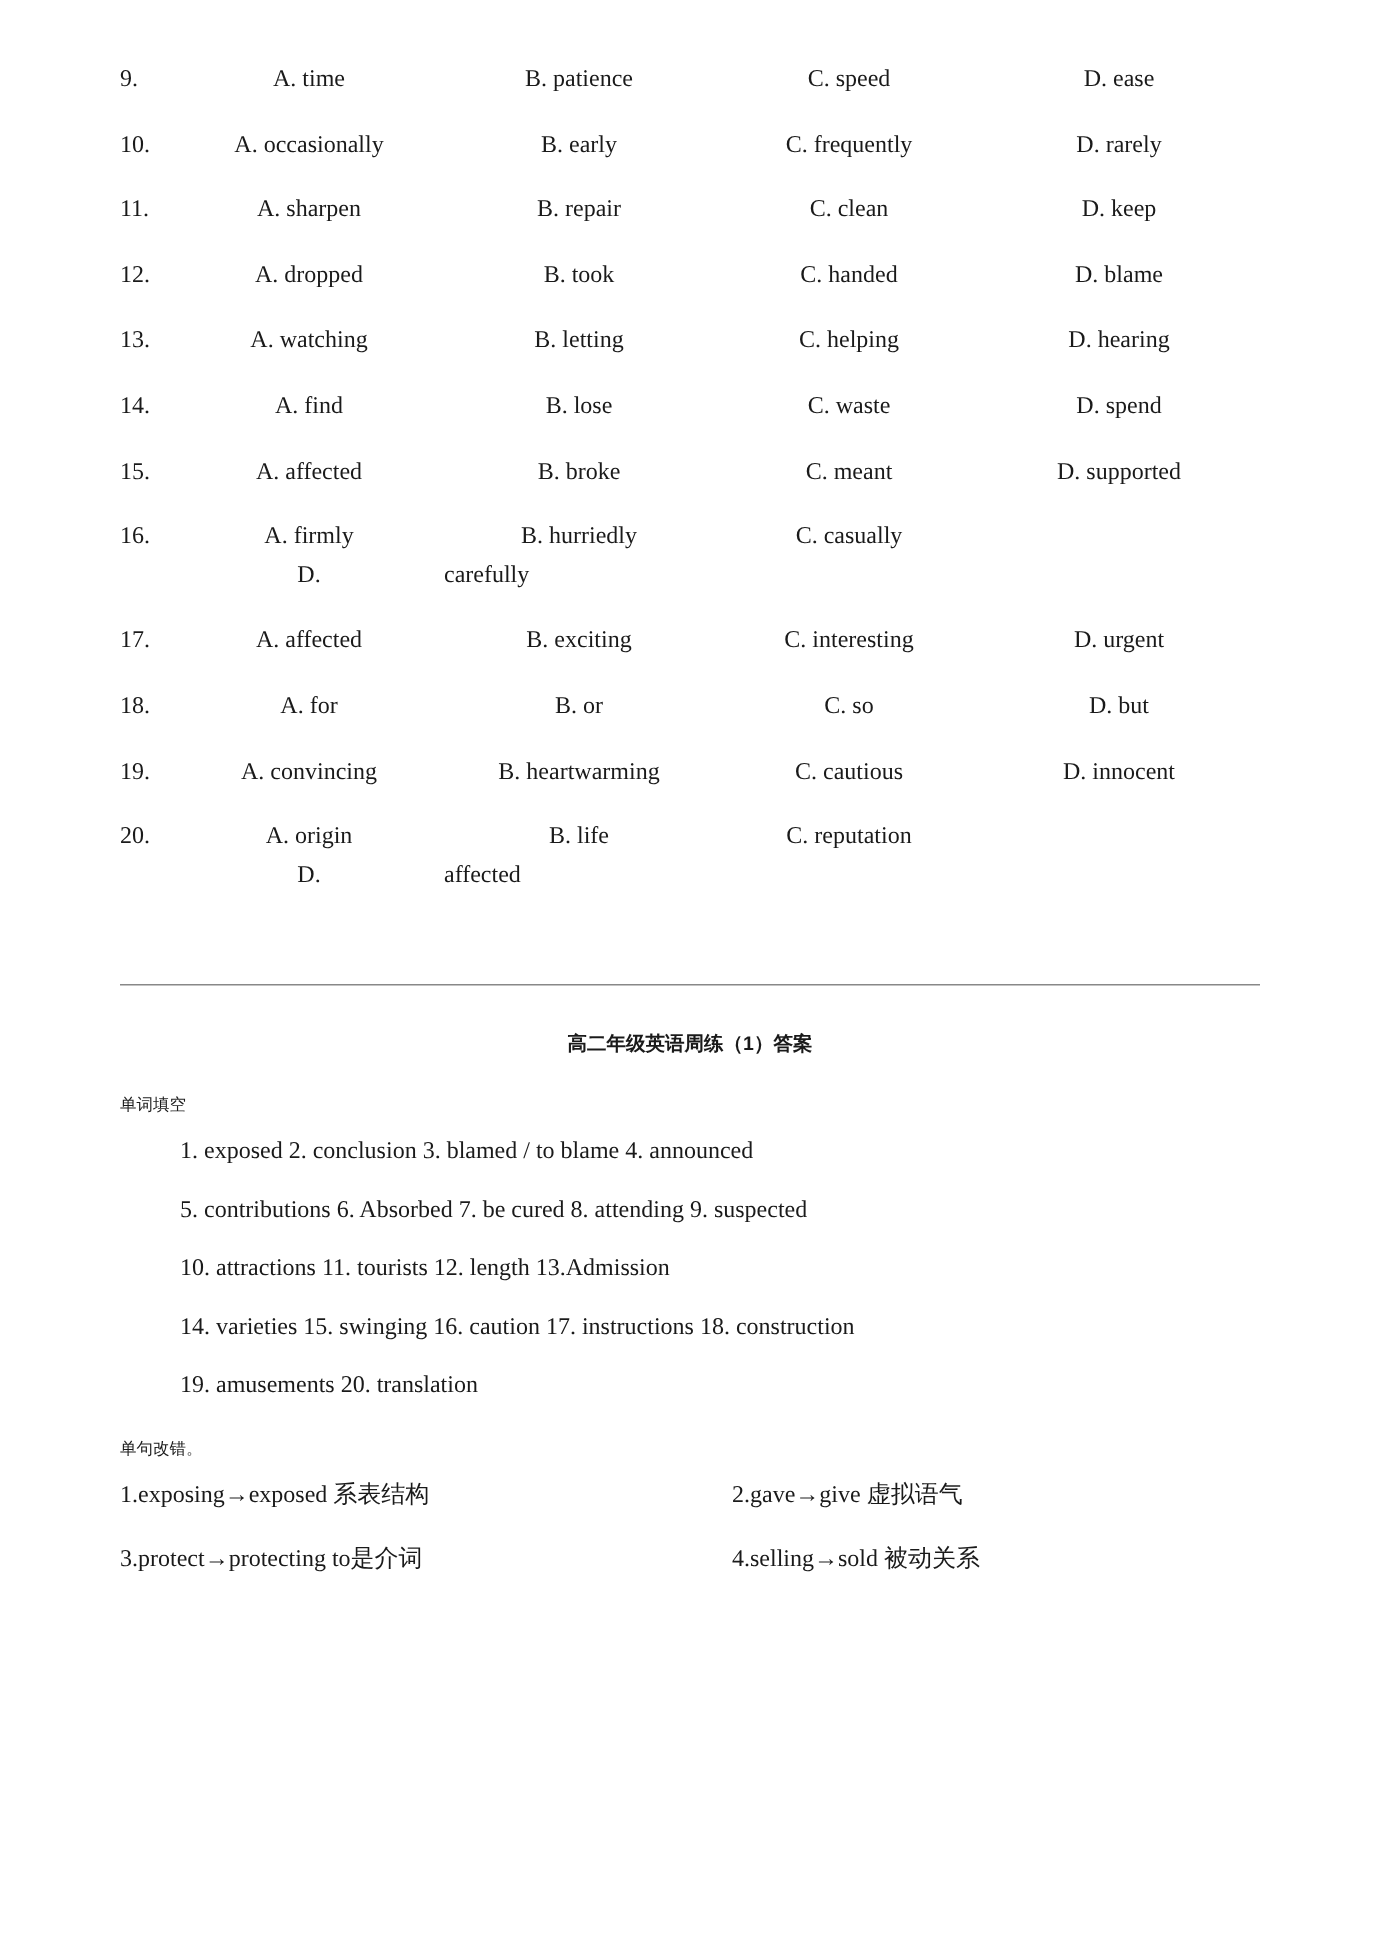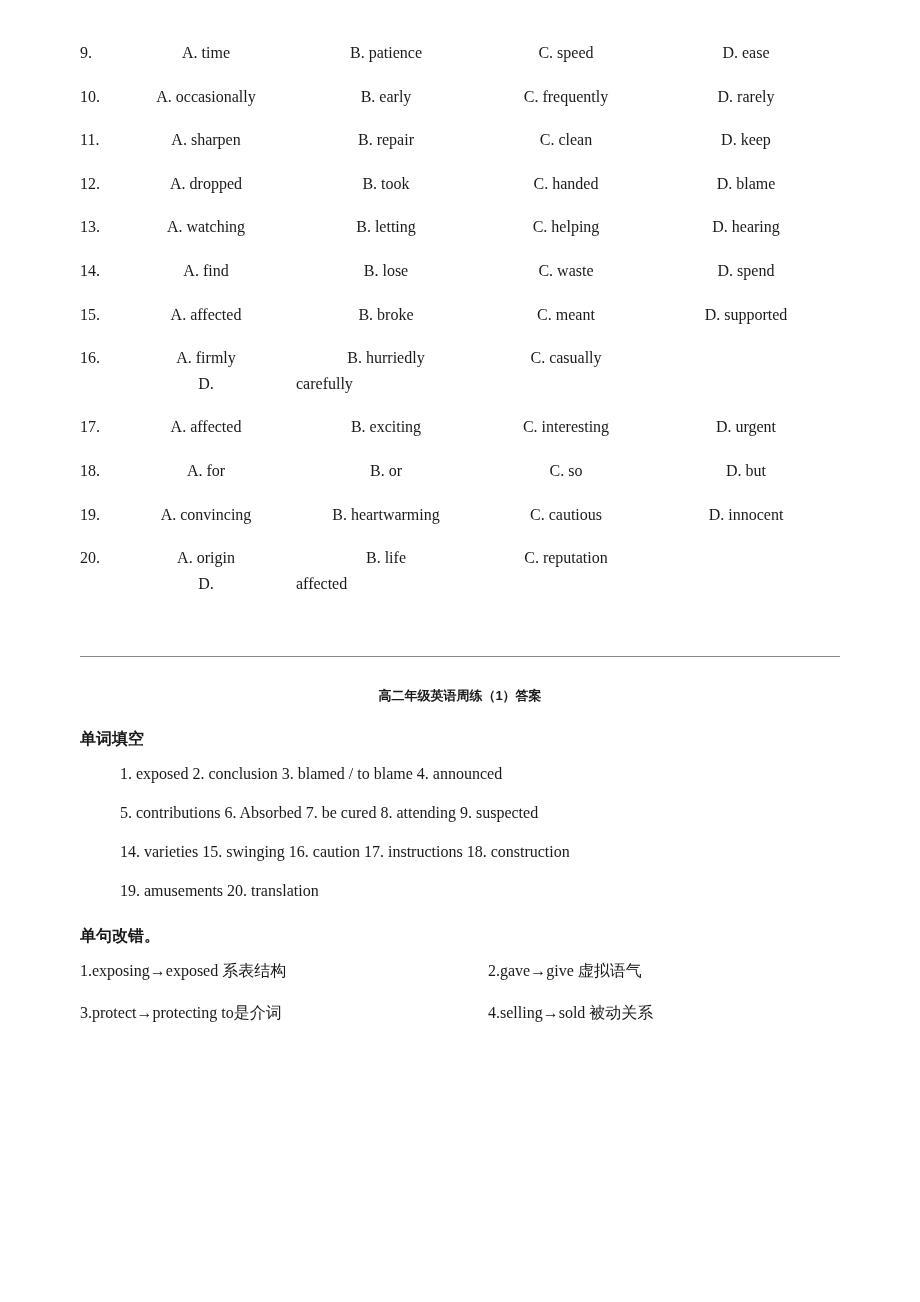--- a/index.html
+++ b/index.html
@@ -40,22 +40,22 @@
       margin: 60px 0 30px 0;
     }
     .section-title-center {
       text-align: center;
       font-size: 13px;
       font-weight: bold;
       margin-bottom: 24px;
       font-family: "SimHei", "黑体", sans-serif;
     }
     .section-title-bold {
-      font-size: 16px;
-      font-weight: bold;
+      font-size: 11px;
+      font-weight: normal;
       font-family: "SimHei", "黑体", sans-serif;
       margin-bottom: 10px;
     }
     .answer-block {
       margin-bottom: 20px;
     }
     .answer-line {
       margin-bottom: 10px;
       line-height: 1.8;
       font-family: "Times New Roman", "SimSun", serif;
@@ -171,20 +171,21 @@
 <div class="divider-section"></div>
 
 <div class="answer-area">
   <div class="section-title-center">高二年级英语周练（1）答案</div>
 
   <div class="answer-block">
     <div class="section-title-bold">单词填空</div>
     <div class="vocab-answers">
     <div class="answer-line">1. exposed      2. conclusion   3.  blamed / to blame   4. announced</div>
         <div class="answer-line">5. contributions  6. Absorbed    7. be cured   8. attending   9. suspected</div>
+        <div class="answer-line">10. attractions  11. tourists     12. length   13.Admission</div>
         <div class="answer-line">14. varieties    15. swinging    16. caution  17. instructions  18. construction</div>
         <div class="answer-line">19. amusements  20. translation</div>
       </div>
   </div>
 
   <div class="correction-section">
     <div class="section-title-bold">单句改错。</div>
     <div class="corrections">
     <div class="correction-line">
           <div class="correction-item">1.exposing→exposed 系表结构</div>

